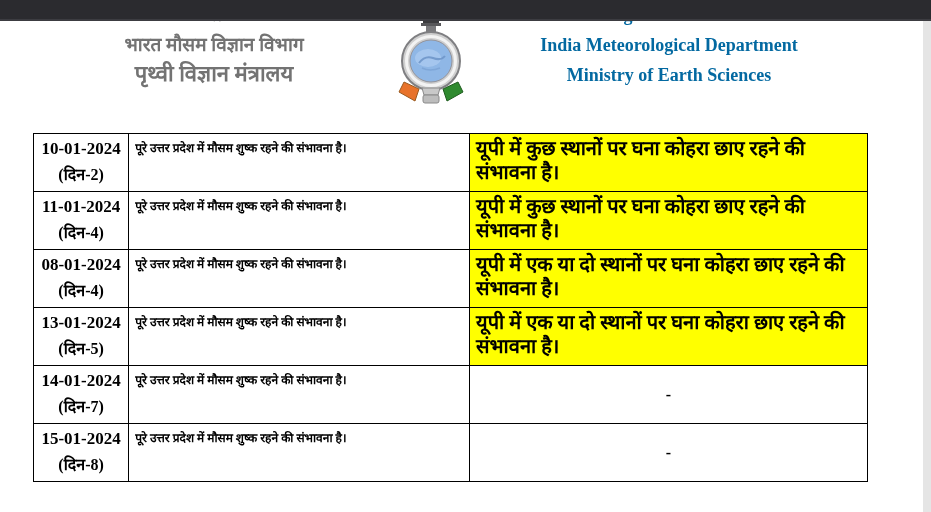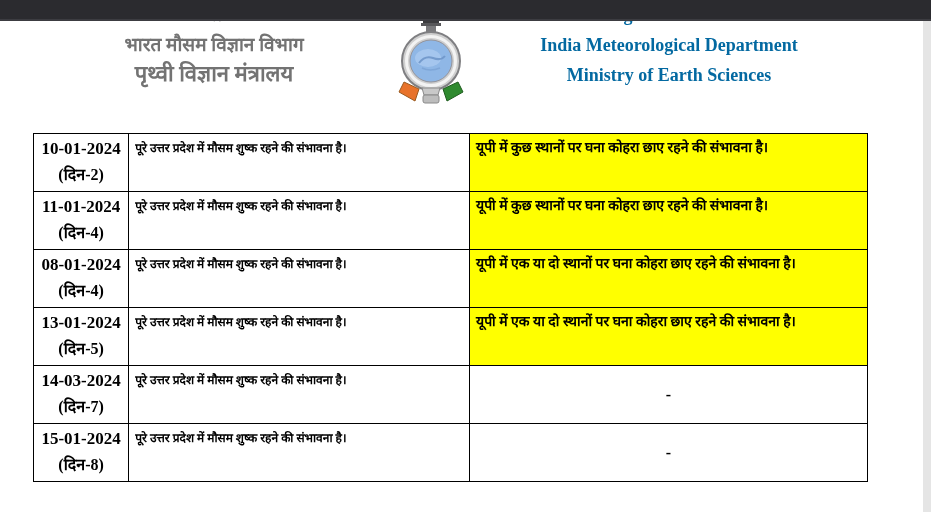--- a/index.html
+++ b/index.html
@@ -103,21 +103,21 @@
   }
   td.date-cell .date { line-height: 26px; font-size: 17px; }
   td.date-cell .day  { line-height: 26px; font-size: 16px; }
   td.forecast-cell {
     font-size: 12px;
     line-height: 24px;
     padding: 2px 4px 0 6px;
     margin-top: 27px;
   }
   td.warning-cell {
-    font-size: 14px;
+    font-size: 20px;
     line-height: 24px;
     padding: 2px 6px 0 6px;
   }
   td.warning-cell.highlight { background: #ffff00; }
   td.warning-cell.dash {
     text-align: center;
     vertical-align: middle;
     font-size: 16px;
     padding: 0;
   }
@@ -199,21 +199,21 @@
         <tr>
       <td class="date-cell">
         <div class="date">13-01-2024</div>
         <div class="day">(दिन-5)</div>
       </td>
       <td class="forecast-cell">पूरे उत्तर प्रदेश में मौसम शुष्क रहने की संभावना है।</td>
       <td class="warning-cell highlight">यूपी में एक या दो स्थानों पर घना कोहरा छाए रहने की संभावना है।</td>
     </tr>
         <tr>
       <td class="date-cell">
-        <div class="date">14-03-2024</div>
+        <div class="date">14-01-2024</div>
         <div class="day">(दिन-7)</div>
       </td>
       <td class="forecast-cell">पूरे उत्तर प्रदेश में मौसम शुष्क रहने की संभावना है।</td>
       <td class="warning-cell dash">-</td>
     </tr>
         <tr>
       <td class="date-cell">
         <div class="date">15-01-2024</div>
         <div class="day">(दिन-8)</div>
       </td>

